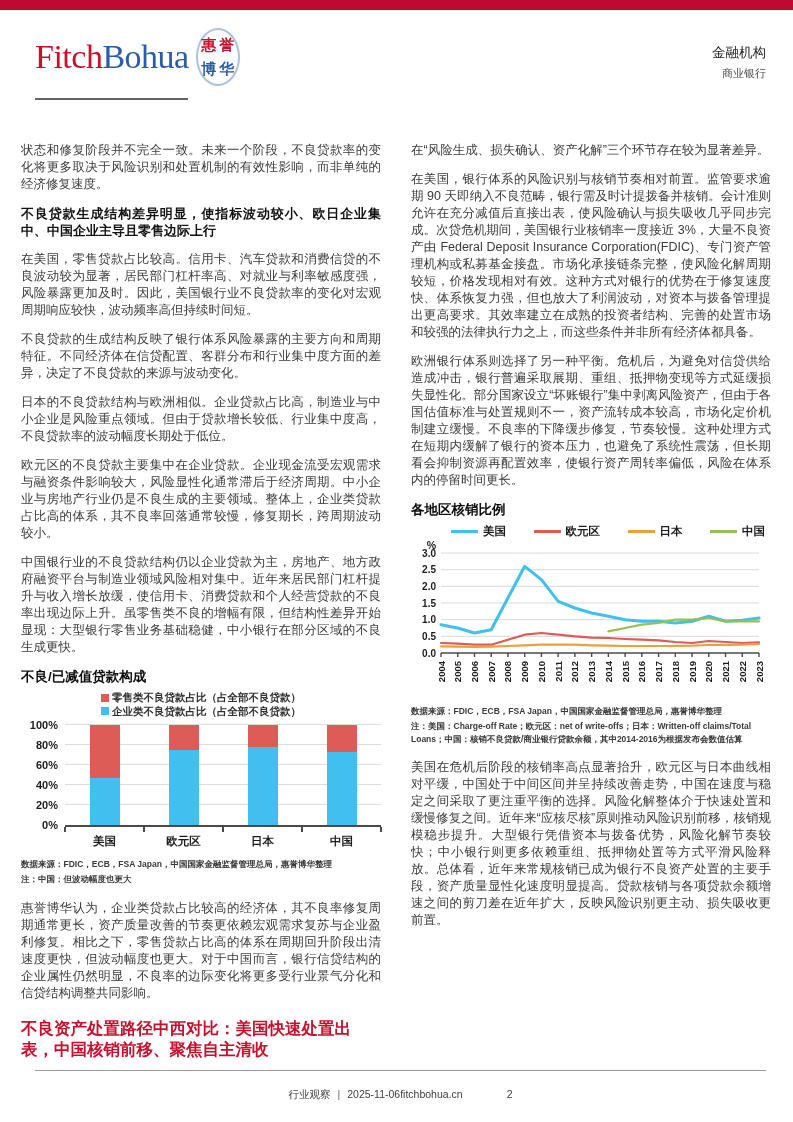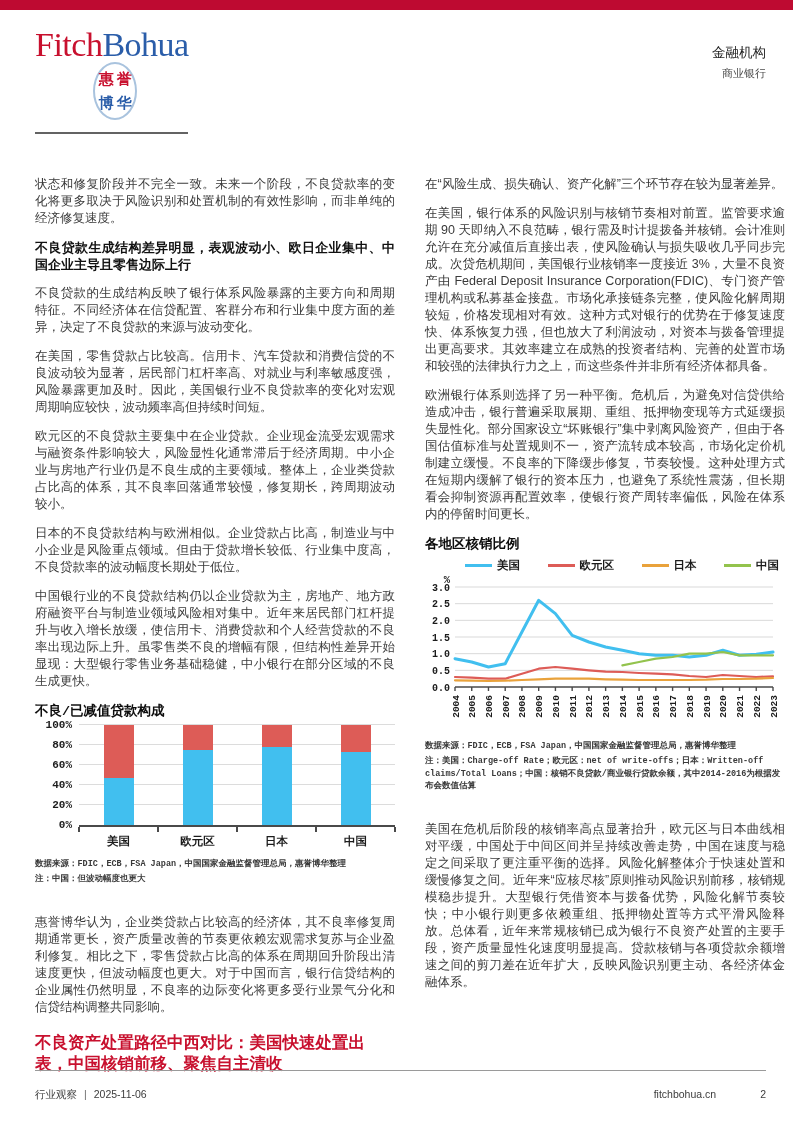--- a/index.html
+++ b/index.html
@@ -1,38 +1,38 @@
 <!DOCTYPE html>
 <html><head>
 <meta charset="utf-8">
 <style>
   html,body{margin:0;padding:0;background:#e8e8e8;}
   .page{position:relative;width:793px;height:1122px;background:#ffffff;margin:0 auto;
         font-family:"Liberation Sans",sans-serif;color:#3a3a3a;overflow:hidden;}
   .topbar{height:10px;background:#BE0A31;}
   .header{display:flex;justify-content:space-between;align-items:flex-start;padding:18px 27px 0 35px;}
-  .logo{display:flex;align-items:center;flex-direction:column;}
+  .logo{display:flex;align-items:center;}
   .logo-text{font-family:"Liberation Serif",serif;font-size:34px;line-height:1;letter-spacing:-.5px;}
   .fitch{color:#C8102E;}
   .bohua{color:#2A5DA9;}
   .seal{width:44px;height:58px;border:2px solid #A9C3DE;border-radius:50%;margin-left:7px;
         display:grid;grid-template-columns:1fr 1fr;grid-template-rows:1fr 1fr;place-items:center;
         font-family:"Liberation Serif",serif;font-weight:700;font-size:15px;line-height:1;padding:3px 2px;box-sizing:border-box;}
   .seal .r{color:#C8102E;} .seal .b{color:#2A5DA9;}
   .header-right{text-align:right;padding-top:16px;}
   .sector{font-size:13.5px;font-weight:400;color:#1f1f1f;}
   .subsector{font-size:11px;color:#4d4d4d;margin-top:4px;}
   .logo-rule{width:153px;border-top:2px solid #636363;margin:12px 0 0 35px;}
-  .content{display:flex;gap:30px;padding:42px 36px 0 35px;box-sizing:border-box;}
+  .content{display:flex;gap:30px;padding:42px 36px 0 35px;box-sizing:border-box;justify-content:center;}
   .col{width:360px;flex:0 0 360px;}
   p.body{font-size:12.5px;line-height:17px;text-align:justify;margin:0 0 12px;color:#3a3a3a;}
   h2.black{font-size:13px;font-weight:700;color:#111;line-height:17px;margin:4px 0 12px;text-align:justify;}
   h2.red{font-size:16.5px;font-weight:700;color:#C8102E;line-height:21.5px;margin:16px 0 12px;}
   
-  .chart{margin:6px 0 28px;font-family:Liberation Mono, monospace;}
+  .chart{margin:6px 0 14px;}
   .chart-title{font-size:13.5px;font-weight:700;color:#0d0d0d;margin:0 0 5px;}
   .bar-legend{width:fit-content;margin:0 auto 7px;font-size:10.5px;font-weight:700;color:#2f2f2f;line-height:13.5px;}
   .bar-legend .legend-row{display:flex;align-items:center;}
   .legend-swatch{display:inline-block;width:8px;height:8px;margin-right:3px;flex:0 0 auto;}
   .bar-grid{display:flex;}
   .bar-yaxis{width:44px;flex:0 0 44px;position:relative;height:100px;font-size:11px;font-weight:700;color:#1c1c1c;}
   .bar-yaxis span{position:absolute;right:7px;}
   .bar-plot{position:relative;flex:1;height:100px;border-bottom:2px solid #4a4a4a;}
   .gridline{position:absolute;left:0;right:0;height:1px;background:#DCDCDC;}
   .bar-slots{position:absolute;left:0;right:0;top:0;bottom:0;display:flex;}
@@ -43,21 +43,21 @@
   .bar-xlabels{display:flex;margin-left:44px;margin-top:7px;font-size:11.5px;font-weight:700;color:#1c1c1c;}
   .bar-xlabels span{flex:1;text-align:center;}
   .chart-note{font-size:8.5px;font-weight:700;color:#3a3a3a;line-height:1.5;margin-top:2px;text-align:left;}
   .chart-note.first{margin-top:9px;}
   .line-legend{display:flex;justify-content:space-between;padding:0 6px 0 40px;margin:1px 0 0;align-items:center;}
   .line-legend .legend-item{display:flex;align-items:center;font-size:11.5px;font-weight:700;color:#1c1c1c;}
   .line-swatch{display:inline-block;width:27px;height:3px;margin-right:5px;}
   
   .footer{position:absolute;left:35px;right:27px;bottom:20px;}
   .footer-rule{border-top:1px solid #9a9a9a;margin-bottom:17px;}
-  .footer-row{display:flex;justify-content:space-between;align-items:baseline;font-size:10.5px;color:#3c3c3c;}
+  .footer-row{display:flex;justify-content:center;align-items:baseline;font-size:10.5px;color:#3c3c3c;}
   .footer-left{display:flex;align-items:baseline;gap:7px;}
   .footer-sep{color:#6a6a6a;}
   .footer-right{display:flex;gap:44px;align-items:baseline;}
   .footer-site{color:#3c3c3c;text-decoration:none;}
 </style>
 </head>
 <body>
 
 <div class="page">
   <div class="topbar"></div>
@@ -76,29 +76,39 @@
       <div class="sector">金融机构</div>
       <div class="subsector">商业银行</div>
     </div>
   </div>
   <div class="logo-rule"></div>
 
   <div class="content">
 
     <div class="col">
       <p class="body">状态和修复阶段并不完全一致。未来一个阶段，不良贷款率的变化将更多取决于风险识别和处置机制的有效性影响，而非单纯的经济修复速度。</p>
-      <h2 class="black">不良贷款生成结构差异明显，表观波动小、欧日企业集中、中国企业主导且零售边际上行</h2>
+      <h2 class="black">不良贷款生成结构差异明显，使指标波动较小、欧日企业集中、中国企业主导且零售边际上行</h2>
+      <p class="body">在美国，零售贷款占比较高。信用卡、汽车贷款和消费信贷的不良波动较为显著，居民部门杠杆率高、对就业与利率敏感度强，风险暴露更加及时。因此，美国银行业不良贷款率的变化对宏观周期响应较快，波动频率高但持续时间短。</p>
       <p class="body">不良贷款的生成结构反映了银行体系风险暴露的主要方向和周期特征。不同经济体在信贷配置、客群分布和行业集中度方面的差异，决定了不良贷款的来源与波动变化。</p>
-      <p class="body">在美国，零售贷款占比较高。信用卡、汽车贷款和消费信贷的不良波动较为显著，居民部门杠杆率高、对就业与利率敏感度强，风险暴露更加及时。因此，美国银行业不良贷款率的变化对宏观周期响应较快，波动频率高但持续时间短。</p>
+      <p class="body">日本的不良贷款结构与欧洲相似。企业贷款占比高，制造业与中小企业是风险重点领域。但由于贷款增长较低、行业集中度高，不良贷款率的波动幅度长期处于低位。</p>
       <p class="body">欧元区的不良贷款主要集中在企业贷款。企业现金流受宏观需求与融资条件影响较大，风险显性化通常滞后于经济周期。中小企业与房地产行业仍是不良生成的主要领域。整体上，企业类贷款占比高的体系，其不良率回落通常较慢，修复期长，跨周期波动较小。</p>
-      <p class="body">日本的不良贷款结构与欧洲相似。企业贷款占比高，制造业与中小企业是风险重点领域。但由于贷款增长较低、行业集中度高，不良贷款率的波动幅度长期处于低位。</p>
       <p class="body">中国银行业的不良贷款结构仍以企业贷款为主，房地产、地方政府融资平台与制造业领域风险相对集中。近年来居民部门杠杆提升与收入增长放缓，使信用卡、消费贷款和个人经营贷款的不良率出现边际上升。虽零售类不良的增幅有限，但结构性差异开始显现：大型银行零售业务基础稳健，中小银行在部分区域的不良生成更快。</p>
 
       <div class="chart">
         <div class="chart-title">不良/已减值贷款构成</div>
+        <div class="bar-legend" id="bar-legend">
+            <div class="legend-row">
+              <span class="legend-swatch" style="background: rgb(221, 92, 87);"></span>
+              <span>零售类不良贷款占比（占全部不良贷款）</span>
+            </div>
+            <div class="legend-row">
+              <span class="legend-swatch" style="background: rgb(65, 191, 239);"></span>
+              <span>企业类不良贷款占比（占全部不良贷款）</span>
+            </div>
+          </div>
         <div class="bar-grid">
           <div class="bar-yaxis" id="bar-yaxis">
               <span style="bottom: -6px;">0%</span>
               <span style="bottom: 14px;">20%</span>
               <span style="bottom: 34px;">40%</span>
               <span style="bottom: 54px;">60%</span>
               <span style="bottom: 74px;">80%</span>
               <span style="bottom: 94px;">100%</span>
             </div>
           <div class="bar-plot" id="bar-plot">
@@ -237,21 +247,21 @@
             <text x="351.5" y="122" text-anchor="end" font-size="9.5" font-weight="bold" fill="#1c1c1c" transform="rotate(-90 351.5 122)">2023</text>
             <polyline points="30.0,85.7 46.7,89.0 63.5,94.0 80.2,90.7 96.9,59.0 113.7,27.3 130.4,40.7 147.2,62.3 163.9,69.0 180.6,74.0 197.4,77.3 214.1,80.7 230.8,82.3 247.6,82.3 264.3,84.0 281.1,82.3 297.8,77.3 314.5,82.3 331.3,81.3 348.0,79.0" fill="none" stroke="#41BFEF" stroke-width="3" stroke-linejoin="round" stroke-linecap="round"></polyline>
             <polyline points="30.0,104.0 46.7,104.7 63.5,105.7 80.2,105.7 96.9,100.7 113.7,95.7 130.4,94.0 147.2,95.7 163.9,97.3 180.6,98.7 197.4,99.0 214.1,100.0 230.8,100.7 247.6,101.3 264.3,103.0 281.1,104.0 297.8,102.0 314.5,103.0 331.3,104.0 348.0,103.3" fill="none" stroke="#DD5C57" stroke-width="2.2" stroke-linejoin="round" stroke-linecap="round"></polyline>
             <polyline points="30.0,107.3 46.7,107.7 63.5,108.0 80.2,107.7 96.9,107.0 113.7,106.3 130.4,105.7 147.2,105.7 163.9,105.7 180.6,106.3 197.4,106.7 214.1,107.0 230.8,107.0 247.6,107.0 264.3,107.0 281.1,106.7 297.8,106.0 314.5,106.0 331.3,105.7 348.0,105.0" fill="none" stroke="#E9A23B" stroke-width="2.2" stroke-linejoin="round" stroke-linecap="round"></polyline>
             <polyline points="197.4,92.3 214.1,89.0 230.8,85.7 247.6,84.0 264.3,80.7 281.1,80.7 297.8,79.0 314.5,82.3 331.3,82.3 348.0,82.3" fill="none" stroke="#93C34D" stroke-width="2.2" stroke-linejoin="round" stroke-linecap="round"></polyline>
           </svg>
         <div class="chart-note">数据来源：FDIC，ECB，FSA Japan，中国国家金融监督管理总局，惠誉博华整理</div>
         <div class="chart-note">注：美国：Charge-off Rate；欧元区：net of write-offs；日本：Written-off claims/Total Loans；中国：核销不良贷款/商业银行贷款余额，其中2014-2016为根据发布会数值估算</div>
       </div>
 
-      <p class="body">美国在危机后阶段的核销率高点显著抬升，欧元区与日本曲线相对平缓，中国处于中间区间并呈持续改善走势，中国在速度与稳定之间采取了更注重平衡的选择。风险化解整体介于快速处置和缓慢修复之间。近年来“应核尽核”原则推动风险识别前移，核销规模稳步提升。大型银行凭借资本与拨备优势，风险化解节奏较快；中小银行则更多依赖重组、抵押物处置等方式平滑风险释放。总体看，近年来常规核销已成为银行不良资产处置的主要手段，资产质量显性化速度明显提高。贷款核销与各项贷款余额增速之间的剪刀差在近年扩大，反映风险识别更主动、各经济体金融体系。</p>
+      <p class="body">美国在危机后阶段的核销率高点显著抬升，欧元区与日本曲线相对平缓，中国处于中间区间并呈持续改善走势，中国在速度与稳定之间采取了更注重平衡的选择。风险化解整体介于快速处置和缓慢修复之间。近年来“应核尽核”原则推动风险识别前移，核销规模稳步提升。大型银行凭借资本与拨备优势，风险化解节奏较快；中小银行则更多依赖重组、抵押物处置等方式平滑风险释放。总体看，近年来常规核销已成为银行不良资产处置的主要手段，资产质量显性化速度明显提高。贷款核销与各项贷款余额增速之间的剪刀差在近年扩大，反映风险识别更主动、损失吸收更前置。</p>
     </div>
   </div>
 
   <div class="footer">
     <div class="footer-rule"></div>
     <div class="footer-row">
       <div class="footer-left">
         <span>行业观察</span>
         <span class="footer-sep">|</span>
         <span>2025-11-06</span>

